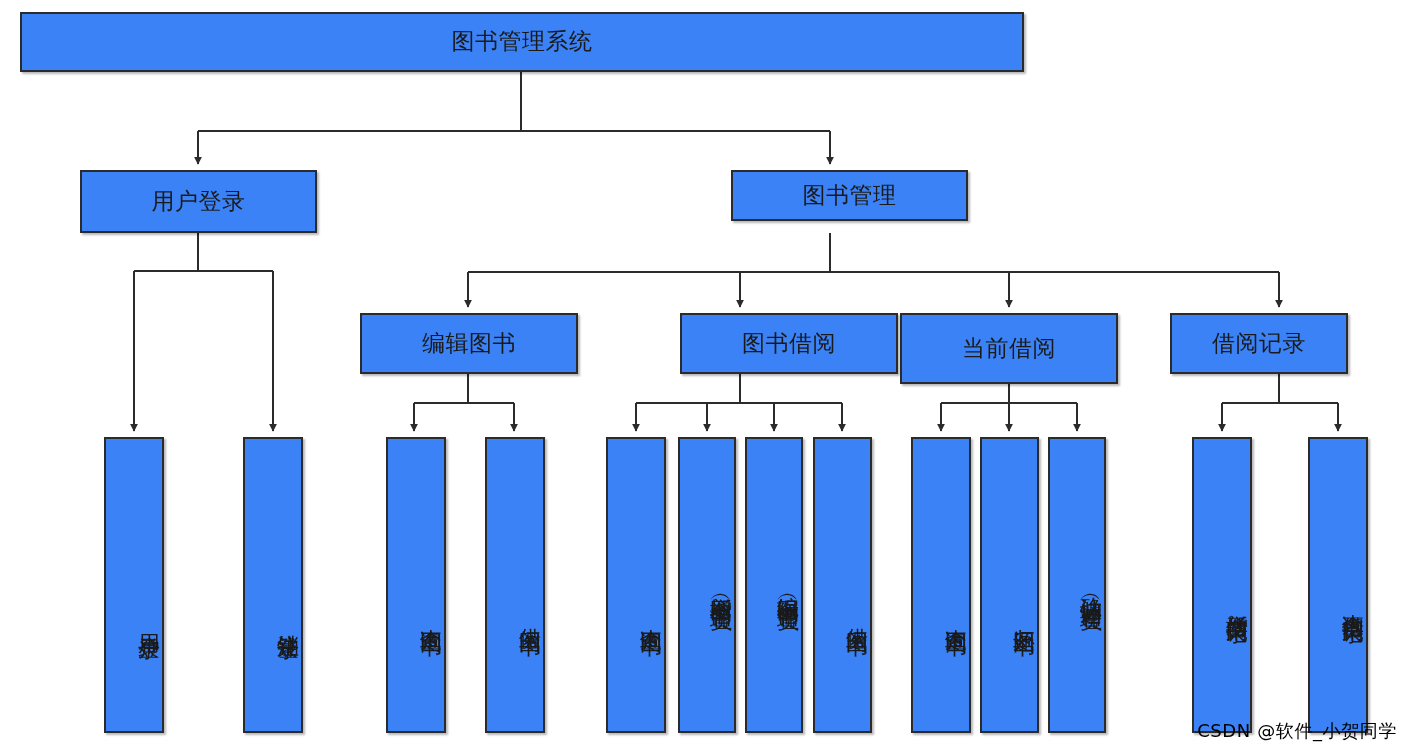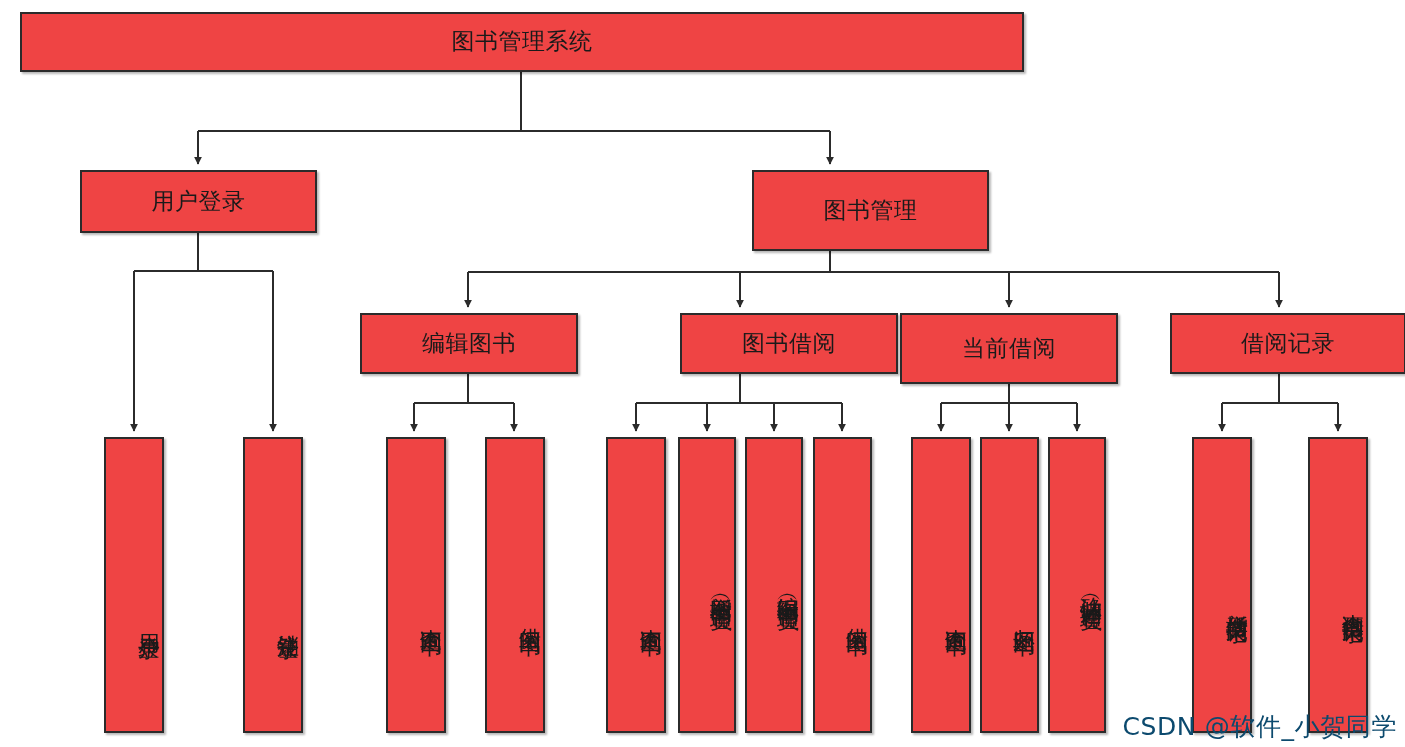--- a/index.html
+++ b/index.html
@@ -21,21 +21,21 @@
     position: absolute;
     left: 0;
     top: 0;
     width: 1405px;
     height: 747px;
     pointer-events: none;
   }
   .node {
     position: absolute;
     box-sizing: border-box;
-    background: #ef4444;
+    background: #3b82f6;
     border: 2px solid #2b2b2b;
     box-shadow: 2px 2px 2px rgba(0,0,0,0.28);
     display: flex;
     align-items: center;
     justify-content: center;
     color: #1a1a1a;
     line-height: 1.18;
   }
   .node.horizontal {
     font-size: 23px;
@@ -54,22 +54,22 @@
     align-items: flex-start;
   }
   .node-label {
     display: block;
     white-space: pre;
   }
   .watermark {
     position: absolute;
     right: 8px;
     bottom: 4px;
-    font-size: 25px;
-    color: #0c4a6e;
+    font-size: 18px;
+    color: #000000;
     letter-spacing: 0.6px;
     user-select: none;
   }
 </style>
 </head>
 <body>
 
 <div id="diagram-root">
 
   <svg id="edge-layer" viewBox="0 0 1405 747" width="1405" height="747">
@@ -123,34 +123,34 @@
     </g>
   </svg>
 
   <div class="node horizontal" style="left:20px; top:12px; width:1004px; height:60px;">
     <span class="node-label">图书管理系统</span>
   </div>
 
   <div class="node horizontal" style="left:80px; top:170px; width:237px; height:63px;">
     <span class="node-label">用户登录</span>
   </div>
-  <div class="node horizontal" style="left:752px; top:170px; width:237px; height:81px;">
+  <div class="node horizontal" style="left:731px; top:170px; width:237px; height:51px;">
     <span class="node-label">图书管理</span>
   </div>
 
   <div class="node horizontal" style="left:360px; top:313px; width:218px; height:61px;">
     <span class="node-label">编辑图书</span>
   </div>
   <div class="node horizontal" style="left:632px; top:313px; width:218px; height:61px;margin-left:48px;">
     <span class="node-label">图书借阅</span>
   </div>
   <div class="node horizontal" style="left:900px; top:313px; width:218px; height:71px;">
     <span class="node-label">当前借阅</span>
   </div>
-  <div class="node horizontal" style="left:1170px; top:313px; width:236px; height:61px;">
+  <div class="node horizontal" style="left:1170px; top:313px; width:178px; height:61px;">
     <span class="node-label">借阅记录</span>
   </div>
 
   <div class="node vertical" style="left:104px; top:437px; width:60px; height:296px; padding-top:70px;">
     <span class="node-label">用户登录</span>
   </div>
   <div class="node vertical" style="left:243px; top:437px; width:60px; height:296px; padding-top:70px;">
     <span class="node-label">注销登录</span>
   </div>
 

